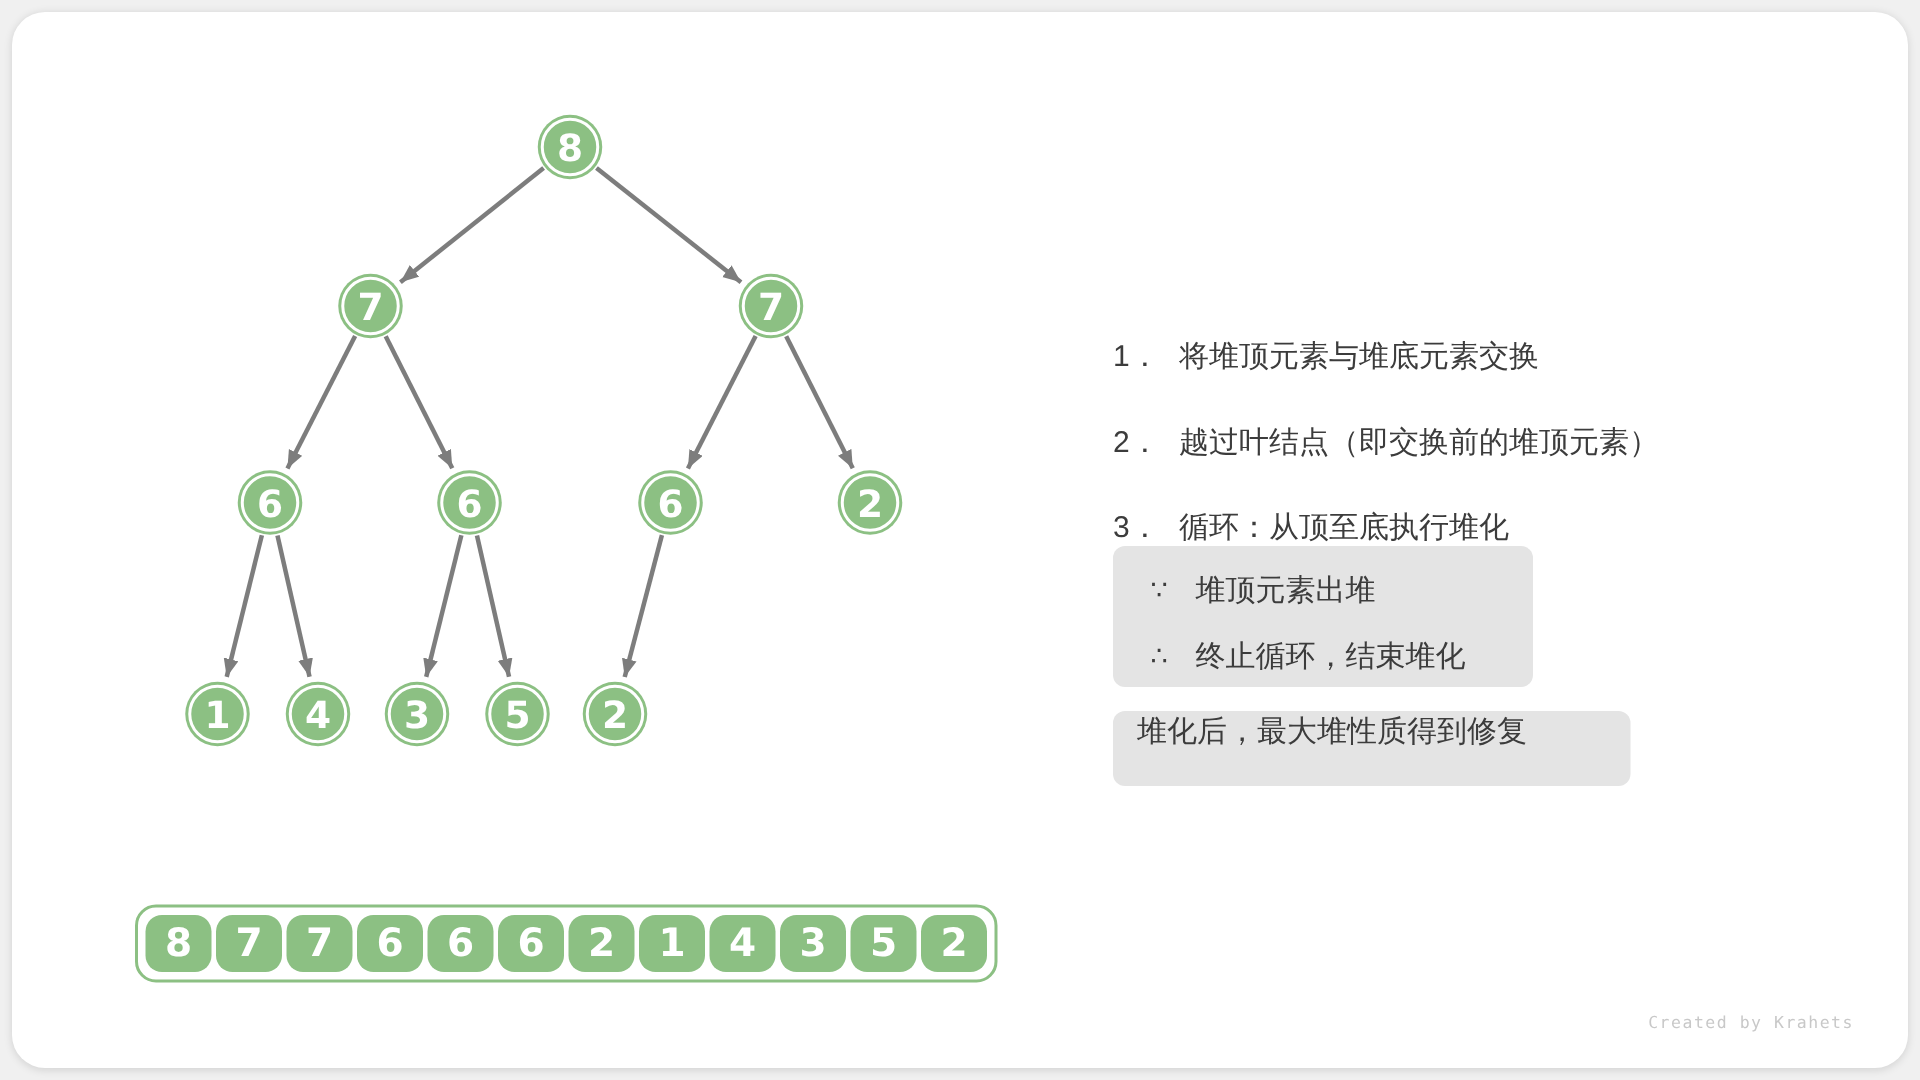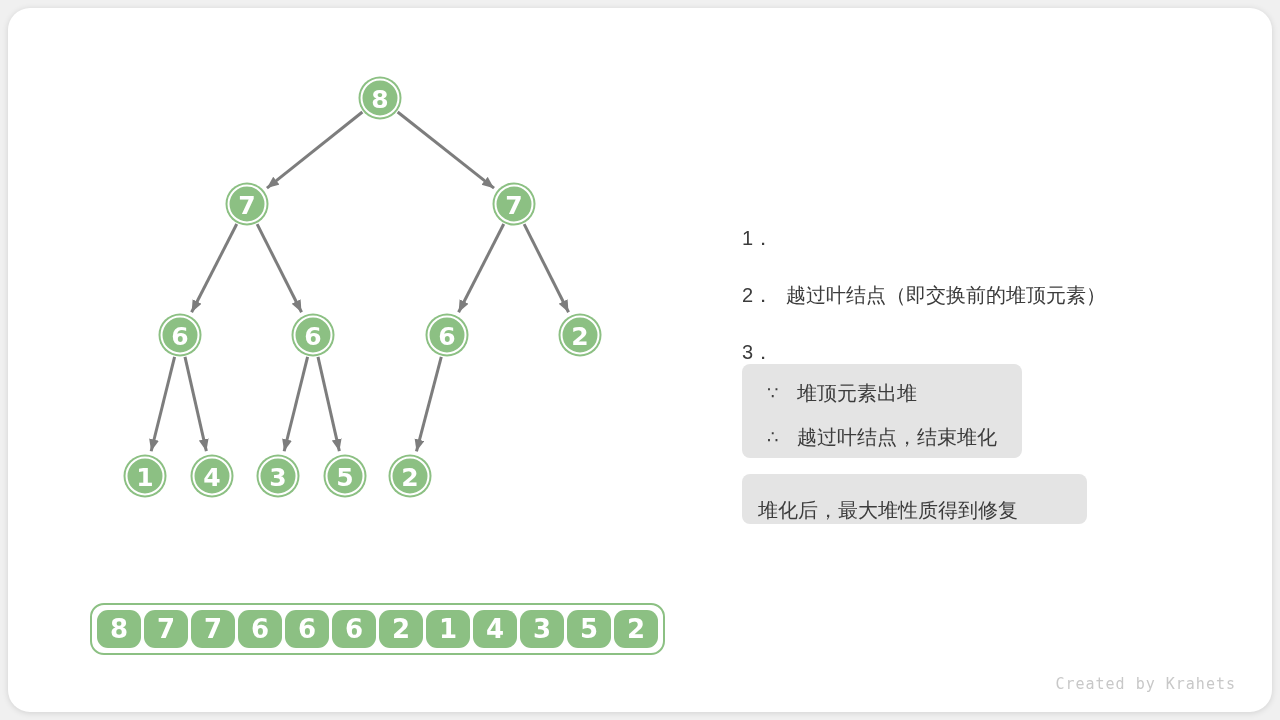--- a/index.html
+++ b/index.html
@@ -30,38 +30,38 @@
   .step-num { width:44px; flex:0 0 44px; }
   .note-box {
     position:absolute; background:#E4E4E4; border-radius:8px;
     color:#3C3C3C; font-size:20px;
   }
   .note-box-1 { left:734px; top:356px; width:280px; height:94px; padding:10px 0 0 25px; }
   .note-line { display:flex; align-items:center; height:38px; margin-bottom:6px; white-space:nowrap; }
   .note-mark { width:16px; flex:0 0 16px; margin-right:14px; font-size:18px; }
   .note-box-2 {
     left:734px; top:466px; width:345px; height:50px;
-    display:flex; align-items:flex-end; padding-left:16px; white-space:nowrap;
+    display:flex; align-items:flex-start; padding-left:16px; white-space:nowrap;
   }
   .array-box {
     position:absolute; left:82px; top:595px;
     display:inline-flex; gap:3px; padding:5px;
     background:#FFFFFF; border:2px solid #8CC083; border-radius:14px;
   }
   .array-cell {
     width:44px; height:38px; border-radius:11px;
     background:#8CC083; color:#FFFFFF;
     display:flex; align-items:center; justify-content:center;
     font-family:"DejaVu Sans", sans-serif;
     font-size:26px; font-weight:bold;
   }
   .credit {
     position:absolute; right:36px; top:667px;
     font-family:"DejaVu Sans Mono", monospace;
-    font-size:15px; color:#C8C8C8; letter-spacing:1px;
+    font-size:11px; color:#C8C8C8; letter-spacing:1px;
   }
 </style>
 </head>
 <body>
 
 <div class="card">
 
   <svg id="tree-svg" width="1264" height="704" viewBox="0 0 1264 704">
       <defs>
         <marker id="arrow" markerUnits="userSpaceOnUse" markerWidth="14" markerHeight="12" refX="12" refY="5" orient="auto">
@@ -138,38 +138,40 @@
         <circle cx="402" cy="468" r="21.5" fill="#8CC083"></circle>
         <circle cx="402" cy="468" r="18.5" fill="none" stroke="#FFFFFF" stroke-width="2"></circle>
         <text x="402" y="468" text-anchor="middle" dominant-baseline="central" dy="1" fill="#FFFFFF" font-family="&quot;DejaVu Sans&quot;, sans-serif" font-size="25" font-weight="bold">2</text>
       </g>
     </svg>
 
 
   <div class="steps" id="steps">
       <div class="step-item">
         <span class="step-num">1．</span>
+        <span>将堆顶元素与堆底元素交换</span>
       </div>
       <div class="step-item">
         <span class="step-num">2．</span>
         <span>越过叶结点（即交换前的堆顶元素）</span>
       </div>
       <div class="step-item">
         <span class="step-num">3．</span>
+        <span>循环：从顶至底执行堆化</span>
       </div>
     </div>
 
   <div class="note-box note-box-1" id="note-box-1">
       <div class="note-line">
         <span class="note-mark">∵</span>
         <span>堆顶元素出堆</span>
       </div>
       <div class="note-line">
         <span class="note-mark">∴</span>
-        <span>越过叶结点，结束堆化</span>
+        <span>终止循环，结束堆化</span>
       </div>
     </div>
 
   <div class="note-box note-box-2">
     <span>堆化后，最大堆性质得到修复</span>
   </div>
 
   <div class="array-box" id="array-box" style="border-color: rgb(140, 192, 131);">
       <div class="array-cell" style="background: rgb(140, 192, 131);">8</div>
       <div class="array-cell" style="background: rgb(140, 192, 131);">7</div>

